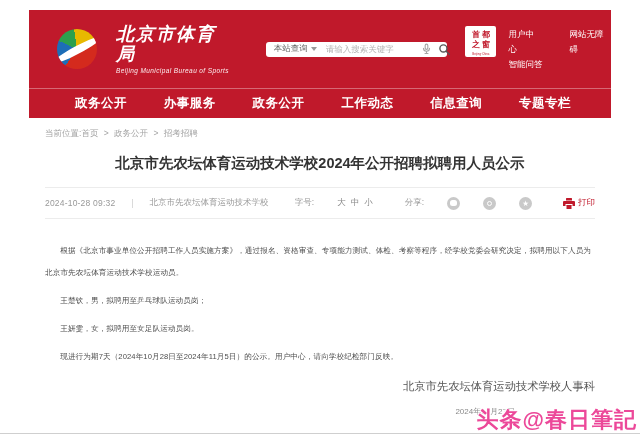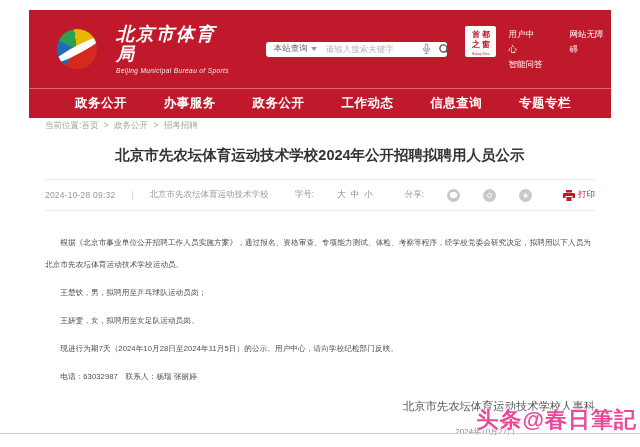--- a/index.html
+++ b/index.html
@@ -74,21 +74,21 @@
   
   .nav {
     height: 30px; background: #c0192b;
     border-top: 1px solid rgba(255,255,255,0.35);
     display: flex; align-items: center; justify-content: space-between;
     padding: 0 40px 0 46px;
   }
   .nav-item { color: #fff; font-size: 12.5px; font-weight: 700; cursor: pointer; letter-spacing: 0.5px; }
 
   
-  .content { background: #fff; padding-top: 0; }
+  .content { background: #fff; padding-top: 8px; }
   .breadcrumb { margin: 0 16px; font-size: 8.5px; color: #a3a3a3; line-height: 14px; }
   .breadcrumb .crumb { color: #a3a3a3; cursor: pointer; text-decoration: none; }
   .breadcrumb .crumb-sep { margin: 0 3px; }
 
   .article-title {
     margin: 13px 30px 0 30px; text-align: center;
     font-size: 14.5px; font-weight: 700; color: #333; line-height: 20px;
   }
   .rule { border-top: 1px solid #ececec; margin: 0 16px; }
   .rule-top { margin-top: 14px; }
@@ -250,21 +250,20 @@
       </div>
     </div>
 
     <div class="rule"></div>
 
     <div class="article-body">
       <p>根据《北京市事业单位公开招聘工作人员实施方案》，通过报名、资格审查、专项能力测试、体检、考察等程序，经学校党委会研究决定，拟聘用以下人员为北京市先农坛体育运动技术学校运动员。</p>
       <p>王楚钦，男，拟聘用至乒乓球队运动员岗；</p>
       <p>王妍雯，女，拟聘用至女足队运动员岗。</p>
       <p>现进行为期7天（2024年10月28日至2024年11月5日）的公示。用户中心，请向学校纪检部门反映。</p>
-      <p>电话：63032987　联系人：杨瑞 张丽婷</p>
     </div>
 
     <div class="signature">北京市先农坛体育运动技术学校人事科</div>
     <div class="sign-date">2024年10月27日</div>
 
   </div>
 </div>
 
 <div class="page-bottom-rule"></div>
 <div class="watermark">头条@春日筆記</div>

